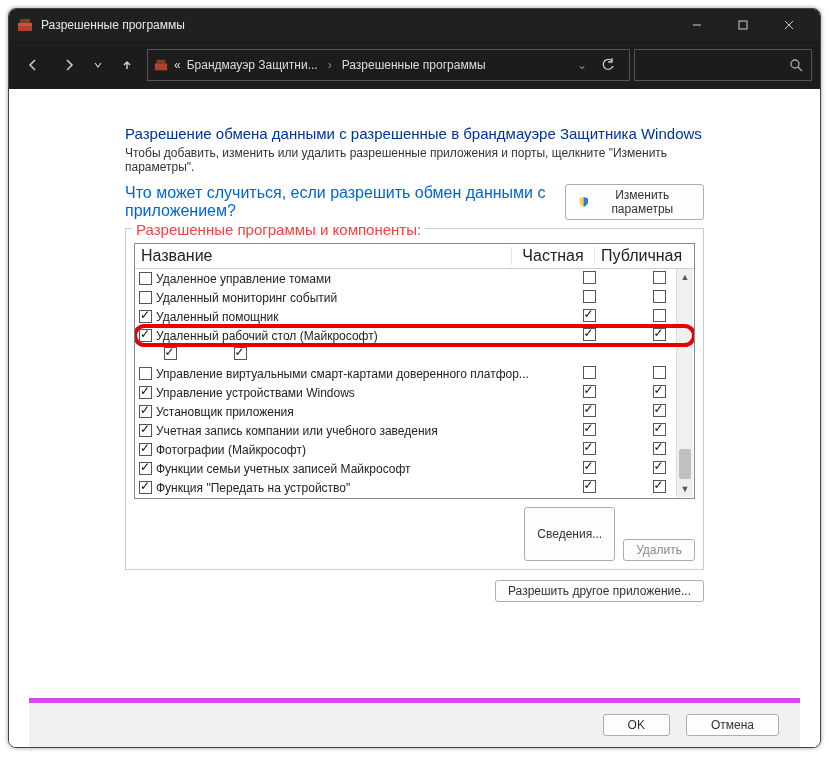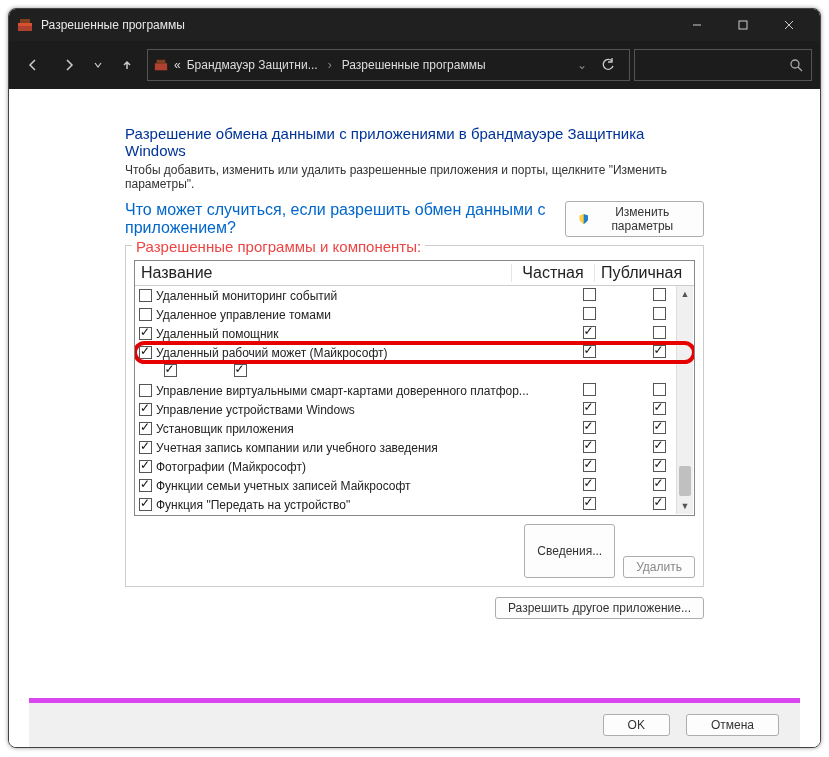--- a/index.html
+++ b/index.html
@@ -301,21 +301,21 @@
     <div class="searchbox">
       <svg width="14" height="14" viewBox="0 0 14 14">
           <circle cx="6" cy="6" r="4" fill="none" stroke="#aaa" stroke-width="1.3"></circle>
           <line x1="9" y1="9" x2="13" y2="13" stroke="#aaa" stroke-width="1.3"></line>
         </svg>
     </div>
   </div>
 
   <div class="content">
     <div class="main">
-      <h1 class="pagetitle">Разрешение обмена данными с приложениями в брандмауэре Защитника Windows</h1>
+      <h1 class="pagetitle">Разрешение обмена данными с разрешенные в брандмауэре Защитника Windows</h1>
       <p class="instr">Чтобы добавить, изменить или удалить разрешенные приложения и порты, щелкните "Изменить параметры".</p>
       <div class="linkrow">
         <a href="#" class="helplink">Что может случиться, если разрешить обмен данными с приложением?</a>
         <span class="spacer"></span>
         <button class="btn">
           <svg class="shield" viewBox="0 0 16 16">
             <path d="M8 1 L14 3 V8 C14 12 8 15 8 15 C8 15 2 12 2 8 V3 Z" fill="#ffd040"></path>
             <path d="M8 1 L14 3 V8 C14 12 8 15 8 15 Z" fill="#2080d0"></path>
           </svg>
           <span>Изменить параметры</span>
@@ -329,45 +329,45 @@
           <div class="thead">
             <div class="col name">Название</div>
             <div class="col priv">Частная</div>
             <div class="col pub">Публичная</div>
             <div style="width:17px"></div>
           </div>
           <div class="tbody" id="tbody">
               <div class="row">
                 <div class="namecell">
                   <input type="checkbox" class="cb" style="">
-                  <span>Удаленный мониторинг событий</span>
+                  <span>Удаленное управление томами</span>
                 </div>
                 <div class="pcell"><input type="checkbox" class="cb" style=""></div>
                 <div class="bcell"><input type="checkbox" class="cb" style=""></div>
               </div>
               <div class="row">
                 <div class="namecell">
                   <input type="checkbox" class="cb" style="">
-                  <span>Удаленное управление томами</span>
+                  <span>Удаленный мониторинг событий</span>
                 </div>
                 <div class="pcell"><input type="checkbox" class="cb" style=""></div>
                 <div class="bcell"><input type="checkbox" class="cb" style=""></div>
               </div>
               <div class="row">
                 <div class="namecell">
                   <input type="checkbox" class="cb" checked="" style="">
                   <span>Удаленный помощник</span>
                 </div>
                 <div class="pcell"><input type="checkbox" class="cb" checked="" style=""></div>
                 <div class="bcell"><input type="checkbox" class="cb" style=""></div>
               </div>
               <div class="row highlight">
                 <div class="namecell">
                   <input type="checkbox" class="cb" checked="" style="">
-                  <span>Удаленный рабочий может (Майкрософт)</span>
+                  <span>Удаленный рабочий стол (Майкрософт)</span>
                 </div>
                 <div class="pcell"><input type="checkbox" class="cb" checked="" style=""></div>
                 <div class="bcell"><input type="checkbox" class="cb" checked="" style=""></div>
               </div>
               <div class="row">
                 <div class="pcell"><input type="checkbox" class="cb" checked="" style=""></div>
                 <div class="bcell"><input type="checkbox" class="cb" checked="" style=""></div>
               </div>
               <div class="row">
                 <div class="namecell">

